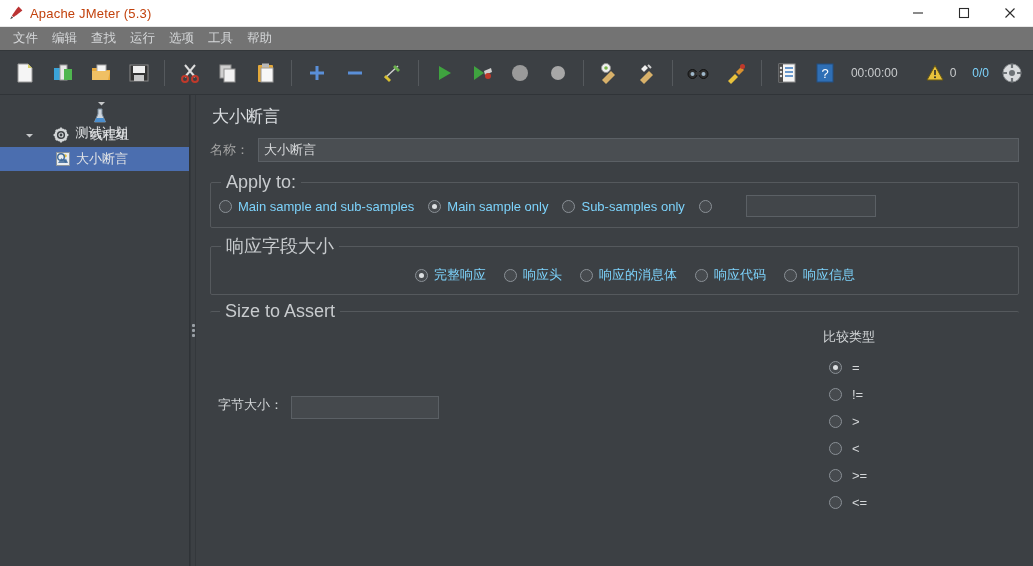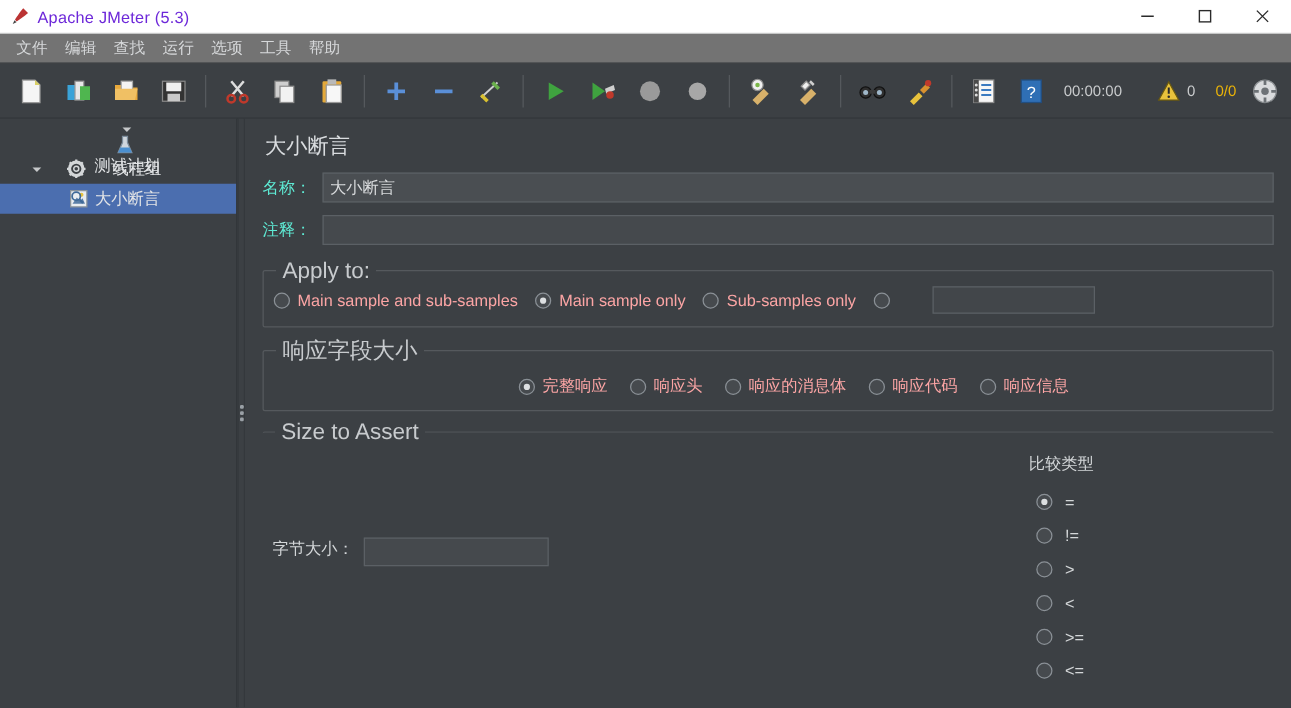--- a/index.html
+++ b/index.html
@@ -22,21 +22,21 @@
     height: 27px; min-height: 27px;
     background: #ffffff;
     display: flex; align-items: center;
     border-bottom: 1px solid #e8e8e8;
   }
   .tb-icon {
     width: 30px; height: 27px;
     display: flex; align-items: center; justify-content: center;
   }
   .tb-title {
-    font-size: 13px; color: #6d28d9;
+    font-size: 13px; color: #c2410c;
     letter-spacing: .2px;
     flex: 1;
   }
   .tb-buttons { display: flex; height: 27px; }
   .tb-btn {
     width: 46px; height: 27px;
     display: flex; align-items: center; justify-content: center;
     color: #2b2b2b;
   }
 
@@ -77,21 +77,21 @@
   .status-time {
     font-size: 12px; color: #c9cbcd;
     font-family: "Liberation Sans", sans-serif;
     margin-right: 28px;
   }
   .status-warn {
     display: flex; align-items: center; gap: 6px;
     margin-right: 16px;
   }
   .status-warn-count { font-size: 12px; color: #c9cbcd; }
-  .status-threads { font-size: 12px; color: #eab308; margin-right: 12px; }
+  .status-threads { font-size: 12px; color: #7dd3fc; margin-right: 12px; }
   .status-ball { margin-right: 10px; display:flex; align-items:center; }
 
   
   .body-split { flex: 1; display: flex; min-height: 0; position: relative; }
 
   
   .sidebar {
     width: 190px; min-width: 190px;
     background: #3c4044;
     border-right: 1px solid #2f3337;
@@ -146,21 +146,21 @@
   .panel-title {
     font-size: 17px; color: #d9dcdf;
     margin: 2px 0 10px 2px;
     font-weight: normal;
   }
   .field-row {
     display: flex; align-items: center;
     margin-bottom: 10px;
   }
   .field-label {
-    font-size: 13px; color: #5eead4;
+    font-size: 13px; color: #a3a3a3;
     width: 48px; min-width: 48px;
     text-align: left;
   }
   .text-input {
     flex: 1; height: 24px;
     background: #45494d;
     border: 1px solid #5b6065;
     color: #d8dadc;
     font-size: 13px;
     padding: 2px 5px;
@@ -188,21 +188,21 @@
   }
   .radio-row {
     display: flex; align-items: center;
     gap: 0px;
     flex-wrap: nowrap;
     padding: 2px 0 2px 0;
   }
   .radio {
     display: flex; align-items: center;
     margin-right: 14px;
-    font-size: 13px; color: #fca5a5;
+    font-size: 13px; color: #7dd3fc;
     white-space: nowrap;
   }
   .radio .dot {
     width: 13px; height: 13px;
     border-radius: 50%;
     border: 1px solid #8a9096;
     background: #464a4e;
     margin-right: 6px;
     display: flex; align-items: center; justify-content: center;
     flex: 0 0 auto;
@@ -564,24 +564,20 @@
 
     <div class="main">
 
       <div class="panel-title">大小断言</div>
 
       <div class="field-row">
         <span class="field-label">名称：</span>
         <input class="text-input filled" type="text" value="大小断言" style="">
       </div>
 
-      <div class="field-row">
-        <span class="field-label">注释：</span>
-        <input class="text-input" type="text" value="" style="">
-      </div>
 
       <fieldset class="group">
         <legend>Apply to:</legend>
         <div class="radio-row">
 
           <label class="radio">
             <span class="dot"></span>
             <span>Main sample and sub-samples</span>
           </label>
 

